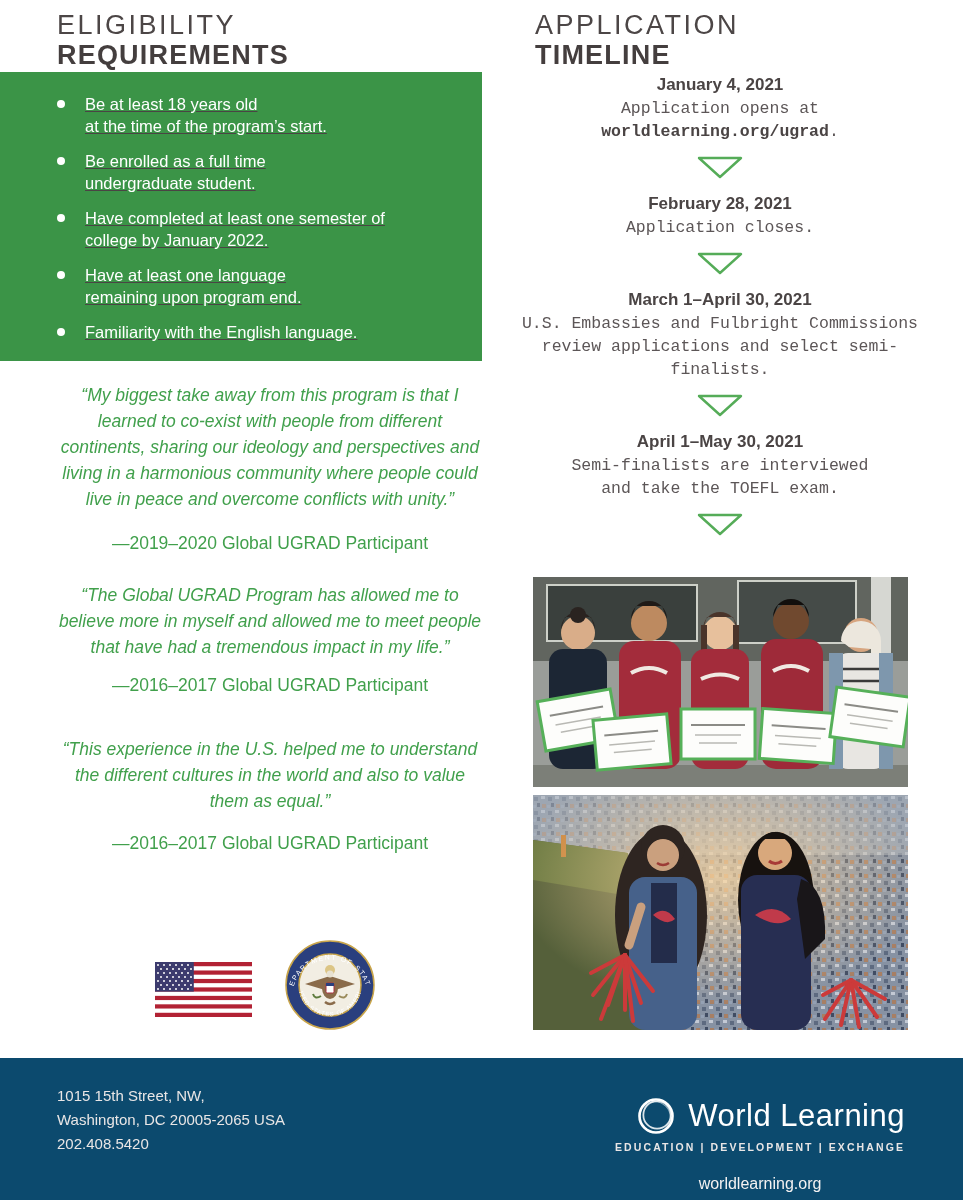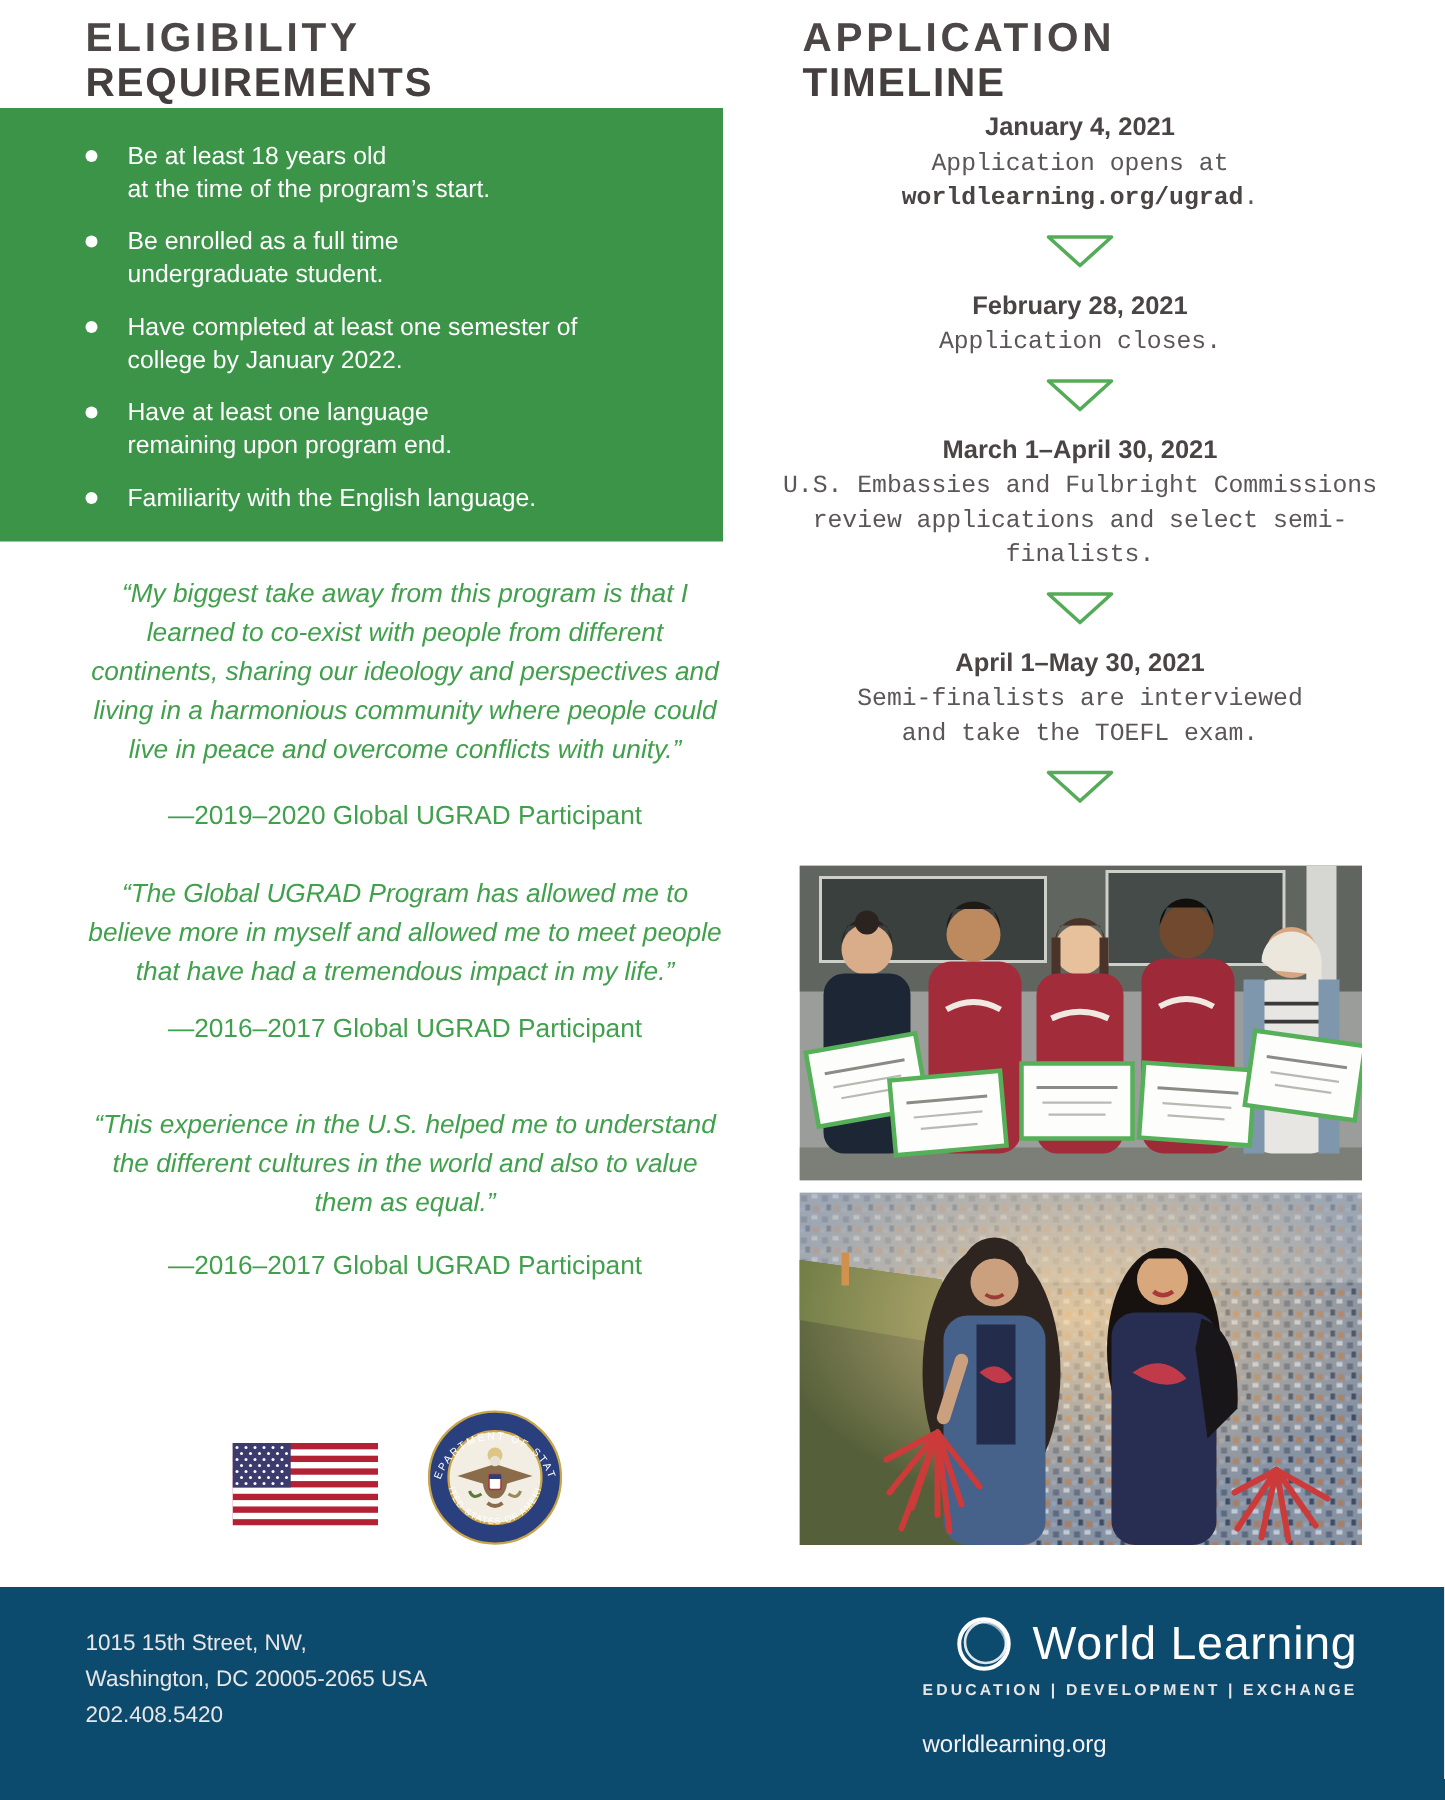--- a/index.html
+++ b/index.html
@@ -1,27 +1,27 @@
 <!DOCTYPE html>
 <html><head>
 <meta charset="utf-8">
 <style>
   html,body{margin:0;padding:0;background:#ffffff;}
   body{font-family:"Liberation Sans","DejaVu Sans",sans-serif;color:#4a4444;}
   .page{position:relative;width:963px;height:1200px;background:#fff;overflow:hidden;margin:0 auto;}
 
   
   .heading{line-height:1.12;}
-  .heading .hl1{display:block;font-size:27px;font-weight:700;letter-spacing:2.5px;color:#4c4646;}
+  .heading .hl1{display:block;font-size:27px;font-weight:400;letter-spacing:2.5px;color:#4c4646;}
   .heading .hl2{display:block;font-size:27px;font-weight:800;letter-spacing:1.2px;color:#443e3e;}
   .left-heading{position:absolute;left:57px;top:10px;}
   .right-heading{position:absolute;left:535px;top:10px;}
 
   
-  .green-box{position:absolute;left:0;top:72px;width:482px;height:289px;background:#3b9447;box-sizing:border-box;padding:21px 28px 0 57px;}
+  .green-box{position:absolute;left:0;top:72px;width:482px;height:289px;background:#3b9447;box-sizing:border-box;padding:21px 28px 0 57px;text-decoration:underline;}
   .bullet{display:flex;margin-bottom:13px;color:#ffffff;font-size:16.5px;line-height:22px;}
   .bullet .dot{width:8px;height:8px;border-radius:50%;background:#fff;margin:7px 20px 0 0;flex:none;}
   .bullet .bl{display:block;}
 
   
   .quotes{position:absolute;left:45px;top:382px;width:450px;text-align:center;color:#41a04c;}
   .quote-text{font-style:italic;font-size:17.5px;line-height:26px;max-width:425px;margin:0 auto;}
   .quote-attr{font-size:17.5px;line-height:26px;margin-top:18px;}
   .q2{margin-top:26px;text-align:center;} .q2a{margin-top:12px;}
   .q3{margin-top:38px;} .q3a{margin-top:16px;}
@@ -39,21 +39,21 @@
   .tl-chevron{margin:13px auto;width:46px;height:24px;display:block;}
 
   
   .photo1{position:absolute;left:533px;top:577px;width:375px;height:210px;}
   .photo2{position:absolute;left:533px;top:795px;width:375px;height:235px;}
   .photo1 svg,.photo2 svg{display:block;width:100%;height:100%;}
 
   
   .footer{position:absolute;left:0;top:1058px;width:963px;height:142px;background:#0c4a6e;color:#efecec;}
   .footer-address{position:absolute;left:57px;top:26px;font-size:15px;line-height:24px;color:#e9e6e6;}
-  .footer-right{position:absolute;right:58px;top:16px;text-align:left;}
+  .footer-right{position:absolute;right:58px;top:36px;text-align:center;}
   .logo-row{display:flex;align-items:center;justify-content:flex-end;}
   .logo-mark{width:44px;height:44px;margin-right:10px;}
   .logo-name{font-size:31px;color:#ffffff;letter-spacing:0.5px;}
   .logo-tagline{font-size:10.5px;font-weight:700;letter-spacing:2.1px;color:#e9e6e6;margin-top:3px;}
   .footer-url{font-size:16px;color:#f4f2f2;margin-top:22px;}
 </style>
 </head>
 <body>
 
 <div class="page">

